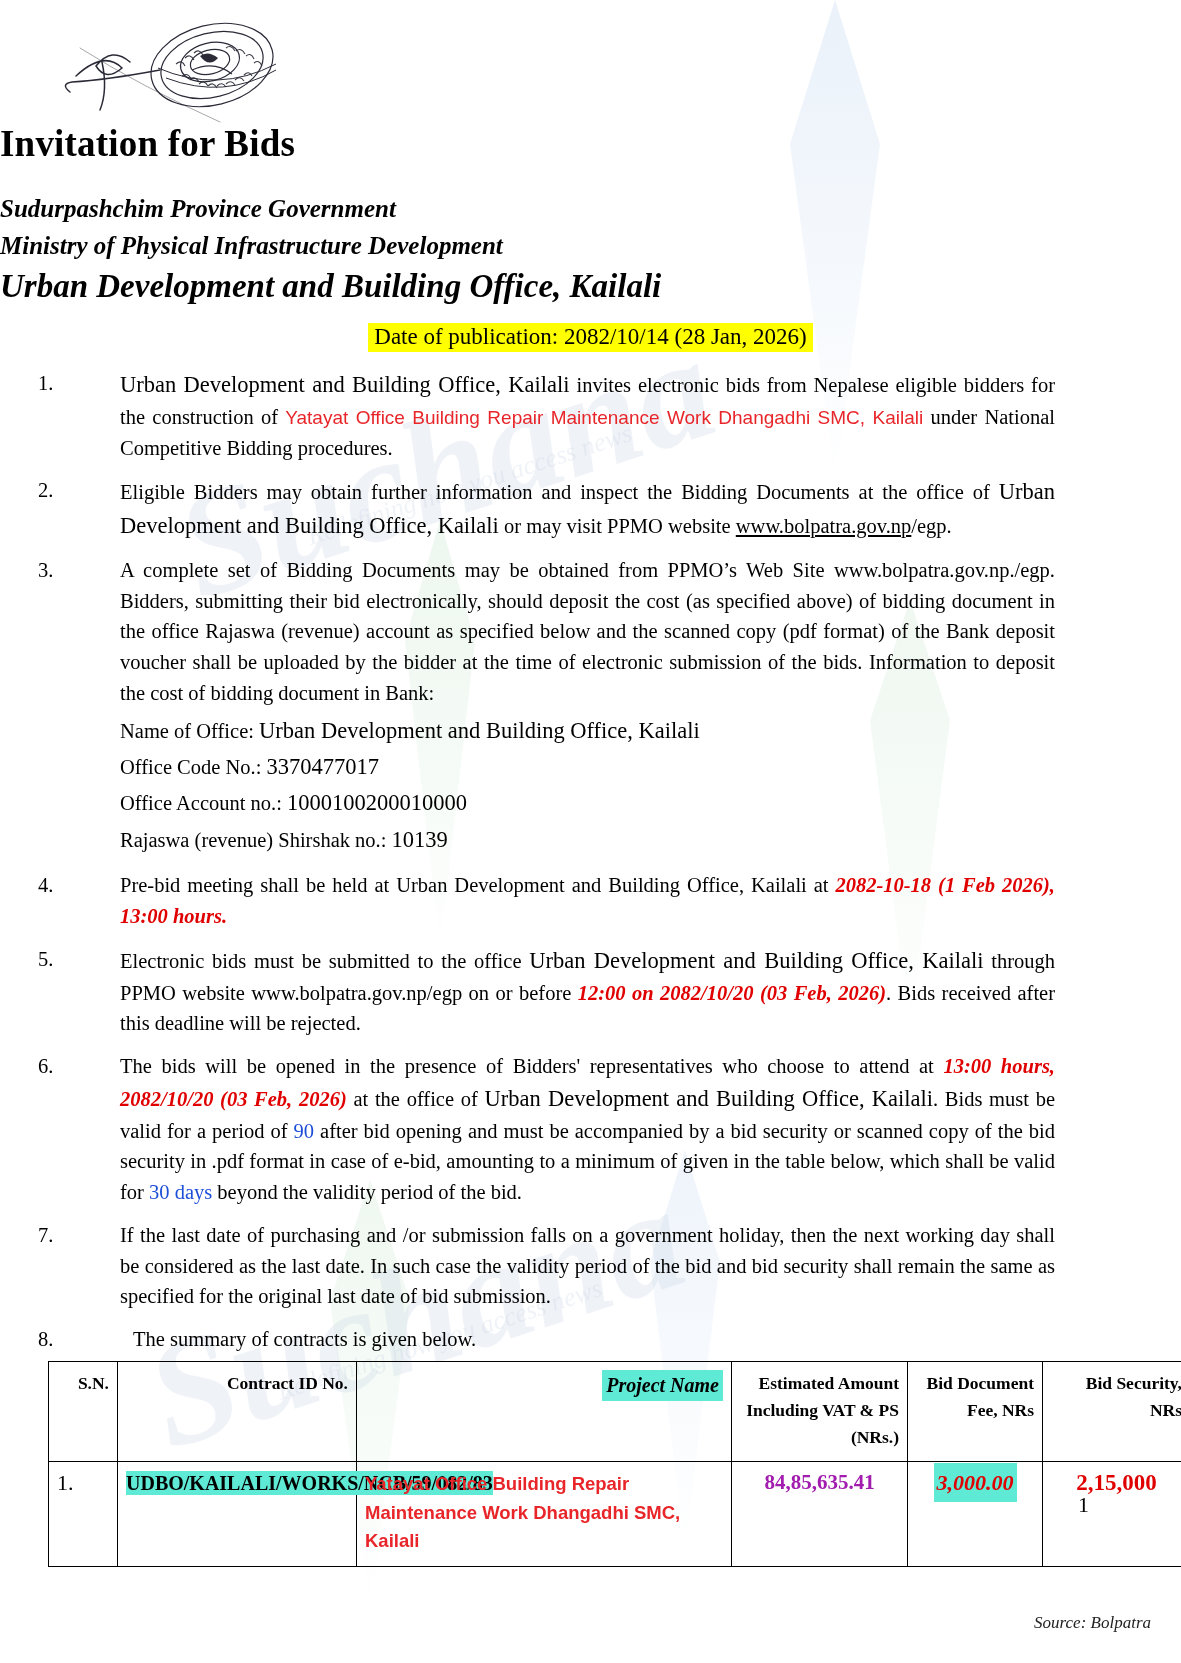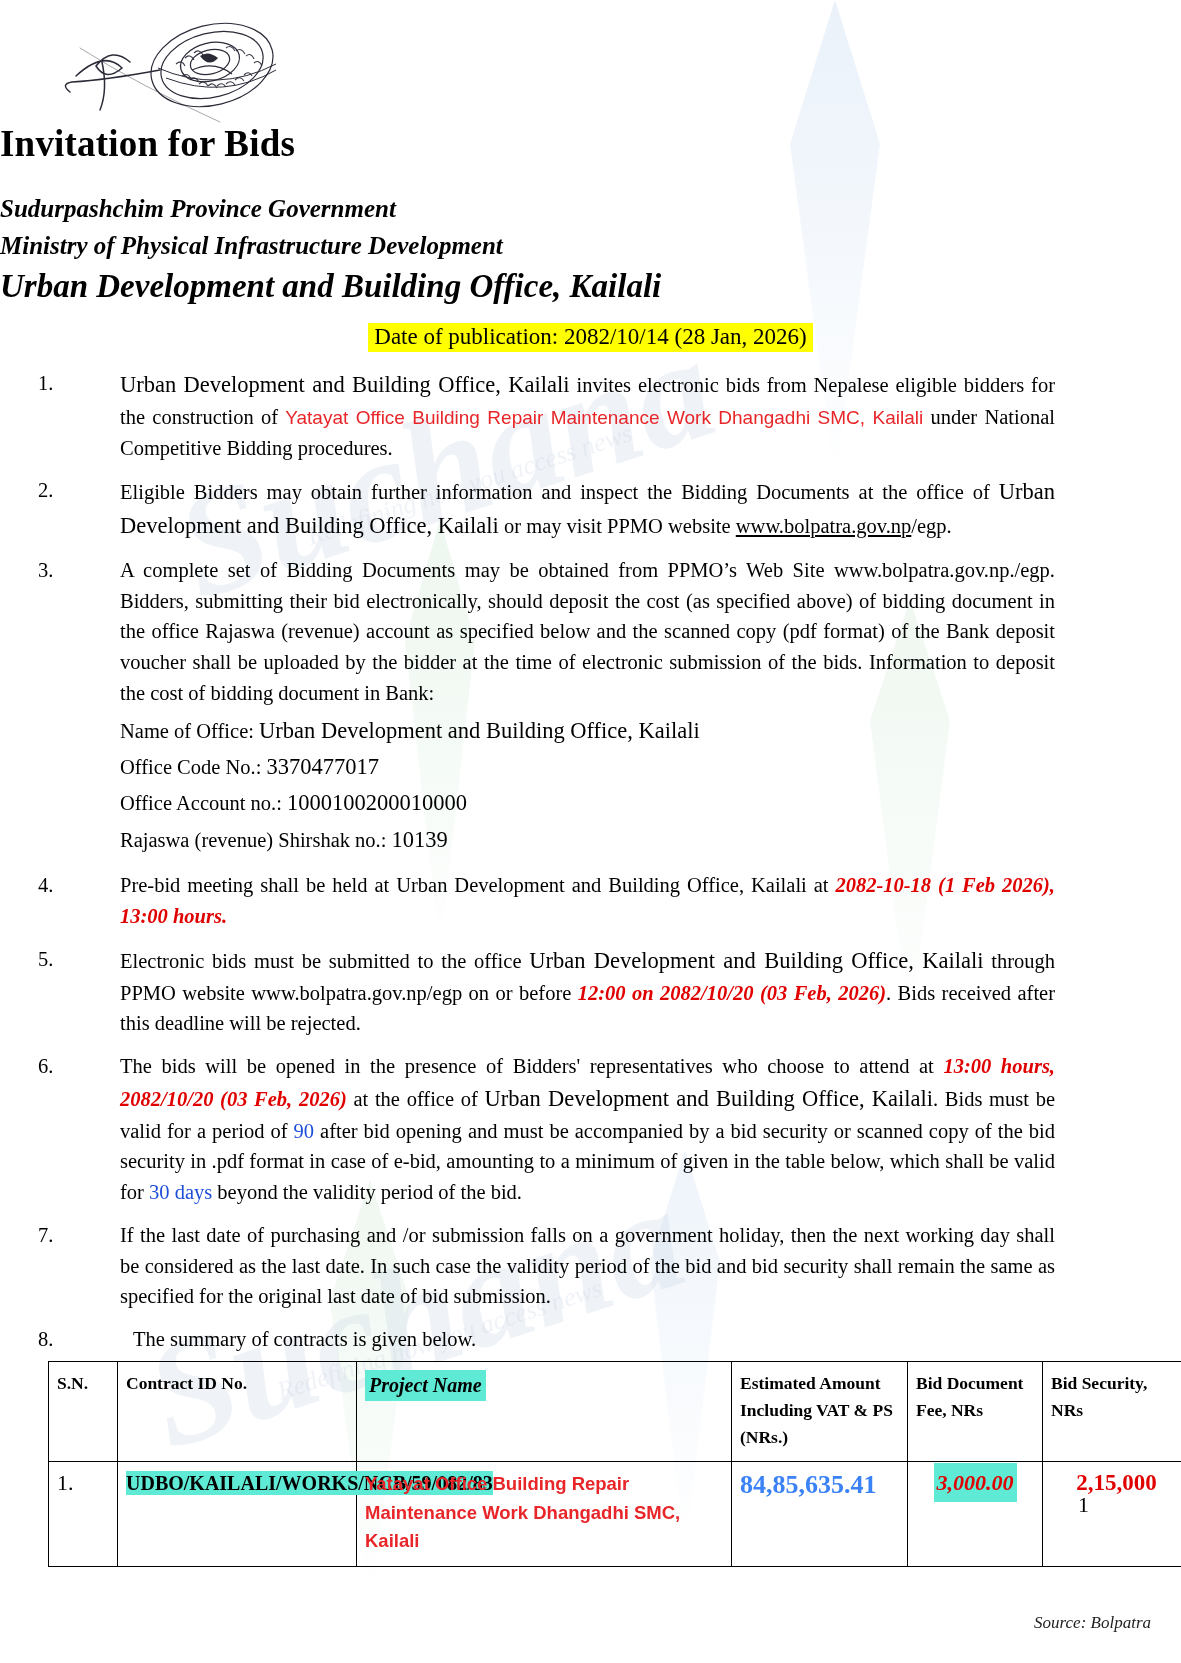--- a/index.html
+++ b/index.html
@@ -143,21 +143,21 @@
     table-layout:fixed;
   }
   table.summary td,table.summary th{
     border:1.6px solid #000;
     vertical-align:top;
     padding:8px 8px 10px 8px;
   }
   table.summary th{
     font-size:17.5px;
     font-weight:bold;
-    text-align:left;
+    text-align:right;
     line-height:1.55;
   }
   th.c-sn{width:52px;text-align:left;}
   th.c-cid{width:222px;}
   th.c-pn{width:358px;text-align:center;vertical-align:middle;}
   th.c-est{width:159px;text-align:justify;}
   th.c-fee{width:118px;}
   th.c-sec{width:131px;}
   .hl{background:#5eead4;}
   th.c-pn .hl{
@@ -180,24 +180,24 @@
   td.d-cid .hl{display:inline;padding:1px 0;box-decoration-break:clone;-webkit-box-decoration-break:clone;}
   td.d-pn{
     color:#e8262a;
     font-family:"Liberation Sans", sans-serif;
     font-weight:bold;
     font-size:18.5px;
     line-height:1.55;
     vertical-align:middle;
   }
   td.d-est{
-    color:#3b82f6;
-    font-weight:bold;
-    font-size:26px;
-    text-align:left;
+    color:#a21caf;
+    font-weight:bold;
+    font-size:21px;
+    text-align:center;
     vertical-align:middle;
   }
   td.d-fee{
     text-align:center;
     vertical-align:middle;
   }
   td.d-fee .hl{
     color:#e00000;
     font-weight:bold;
     font-style:italic;

